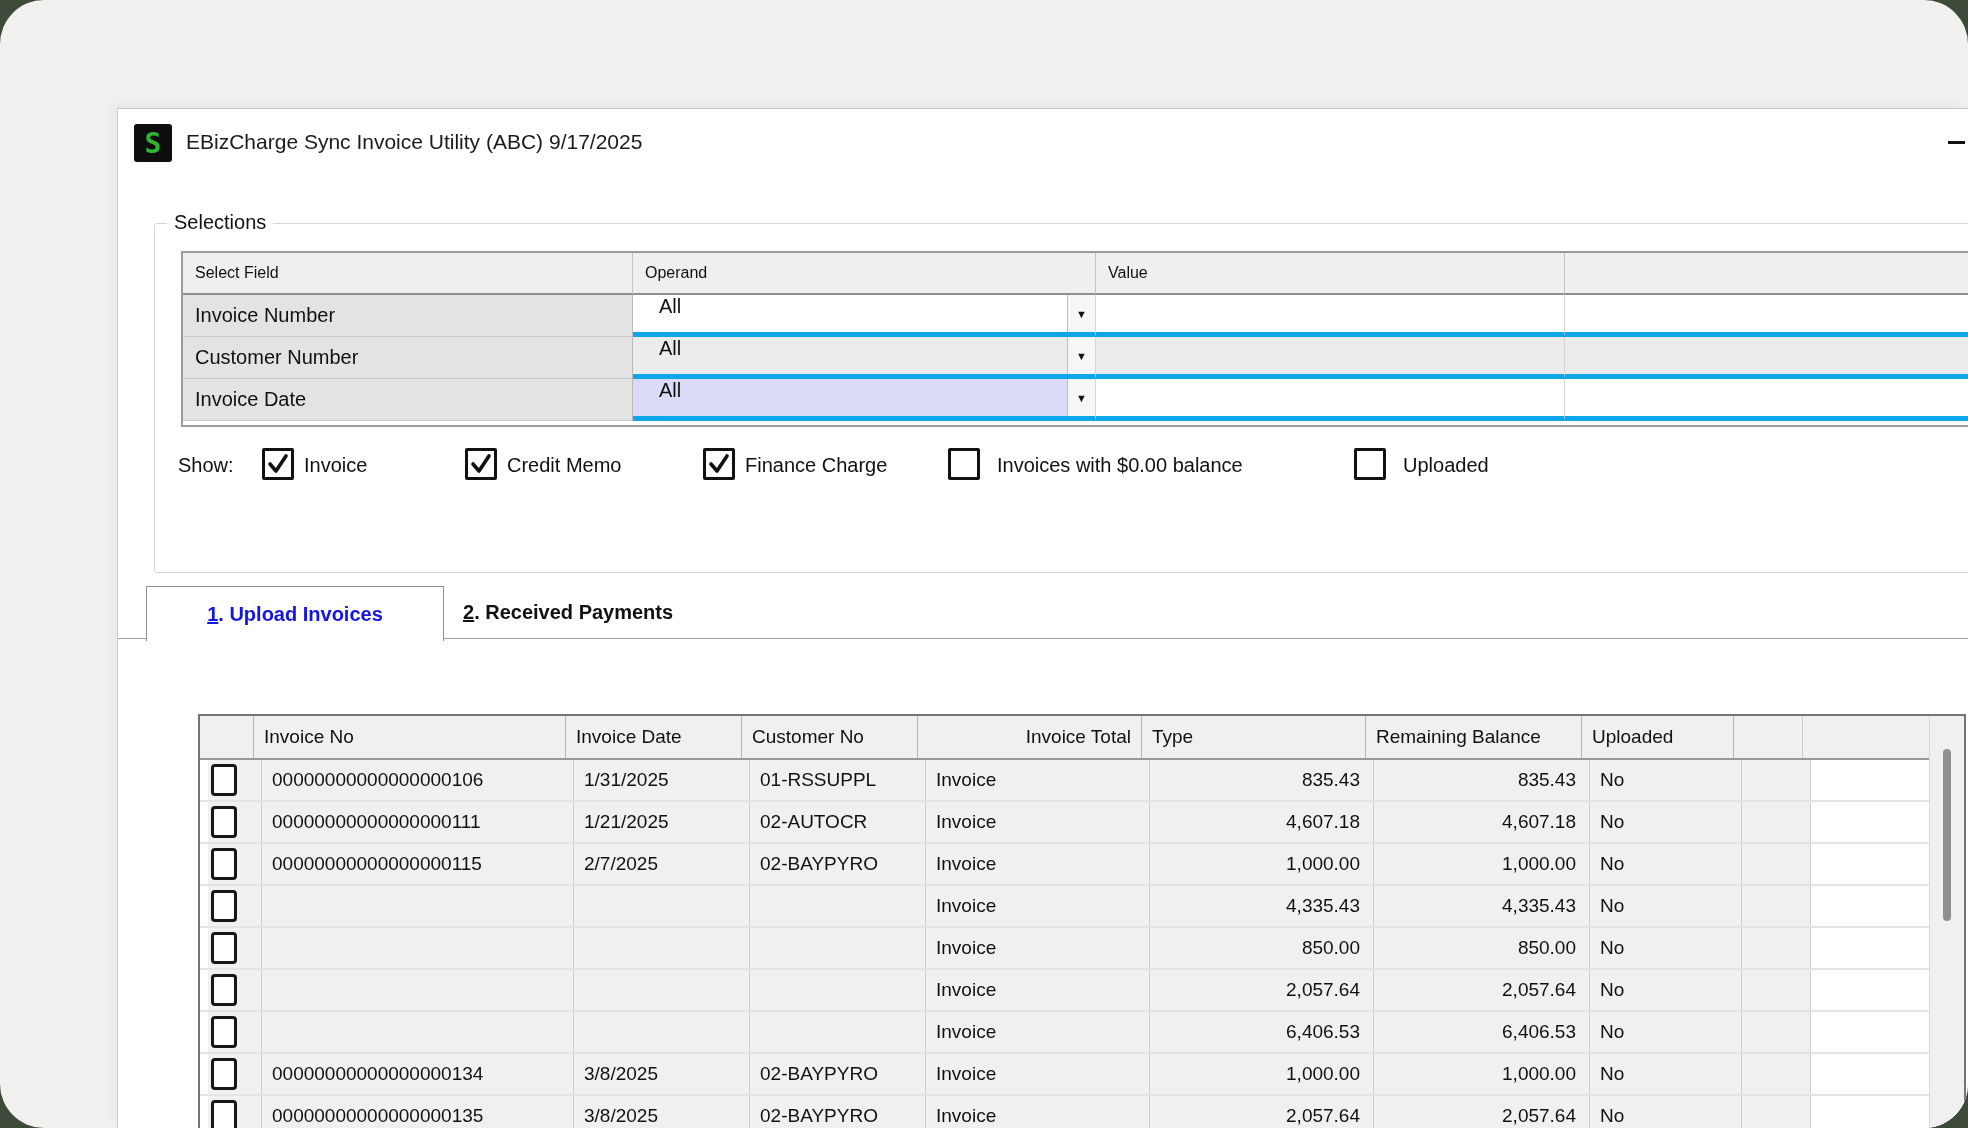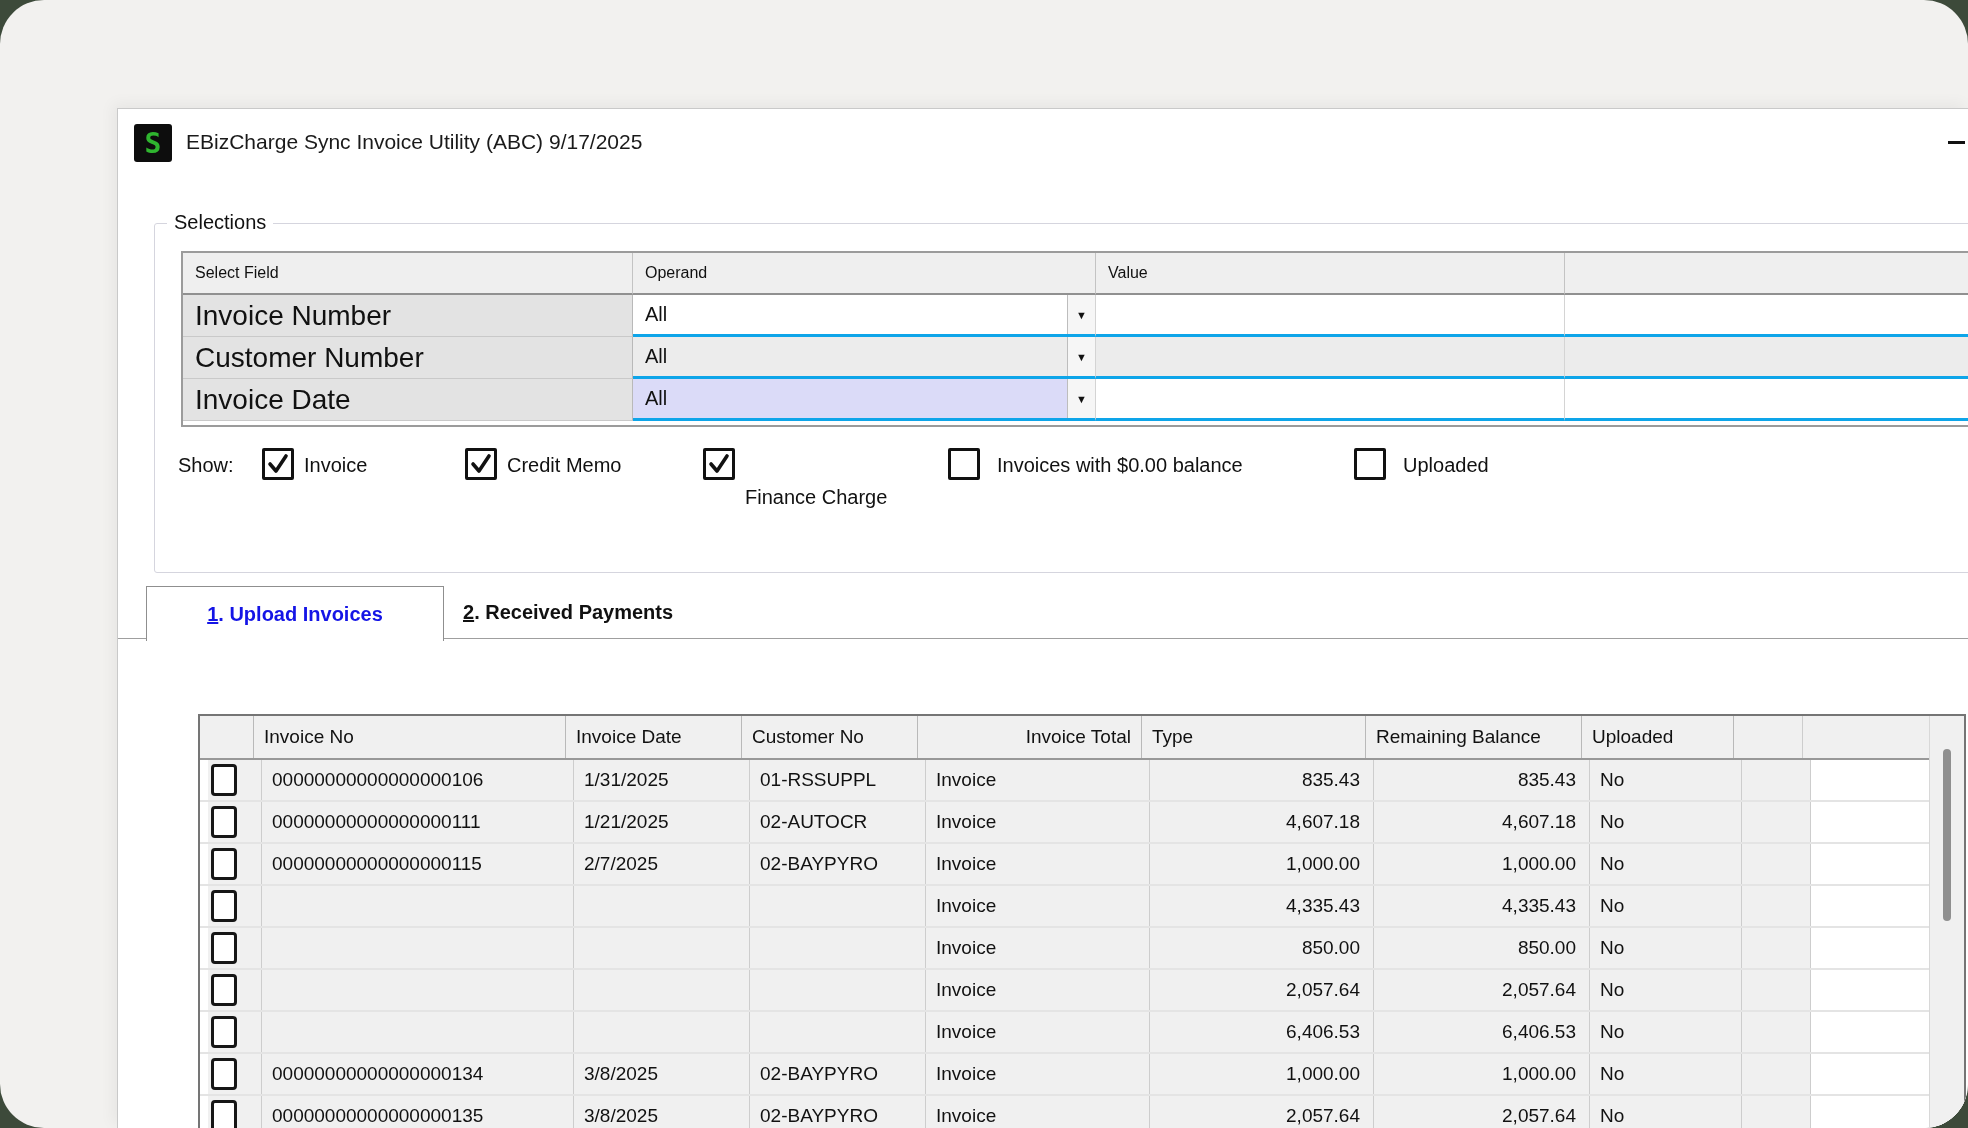--- a/index.html
+++ b/index.html
@@ -18,23 +18,23 @@
   .minimize{position:absolute;right:3px;top:32px;width:17px;height:3px;background:#111;}
 
   
   .groupbox{position:absolute;left:36px;top:114px;right:-6px;height:348px;border:1px solid #d5d5de;border-radius:3px;}
   .groupbox-label{position:absolute;top:-13px;left:12px;background:#fff;padding:0 7px;font-size:20px;color:#111;}
   .ftable{position:absolute;left:63px;top:142px;right:-6px;height:172px;border:2px solid #9b9b9b;
     display:grid;grid-template-columns:450px 463px 469px 1fr;grid-template-rows:42px 42px 42px 42px;background:#fff;}
   .ftable .hcell{background:#efefef;border-bottom:2px solid #909090;border-right:1px solid #c3c3c3;
     display:flex;align-items:center;padding-left:12px;font-size:16px;color:#111;}
   .ftable .lcell{background:#e3e3e3;border-bottom:1px solid #c9c9c9;border-right:1px solid #b9b9b9;
-    display:flex;align-items:center;padding-left:12px;font-size:28px;color:#111;}
-  .ftable .cell{border-bottom:3px solid #0ea5e9;border-right:1px solid #d4d4d4;position:relative;
     display:flex;align-items:center;padding-left:12px;font-size:20px;color:#111;}
+  .ftable .cell{border-bottom:5px solid #0ea5e9;border-right:1px solid #d4d4d4;position:relative;
+    display:flex;padding-left:26px;font-size:20px;color:#111;}
   .ftable .row-alt{background:#ececec;}
   .ftable .hl{background:#dbdbf8;}
   .dd-btn{position:absolute;right:0;top:0;bottom:0;width:27px;background:#f6f6f6;border-left:1px solid #bdbdbd;
     display:flex;align-items:center;justify-content:center;font-size:11px;color:#111;}
   .ftable .last{border-right:none;}
 
   
   .show-area{position:absolute;left:0;top:335px;right:0;height:60px;}
   .show-label{position:absolute;left:60px;top:10px;font-size:20px;color:#111;}
   .cb{position:absolute;top:4px;width:26px;height:26px;border:3px solid #111;border-radius:2px;background:#fff;}
@@ -152,21 +152,21 @@
             <polyline points="4,11 10,18 20,3" fill="none" stroke="#111" stroke-width="3.6" stroke-linecap="round" stroke-linejoin="round"></polyline>
           </svg>
       </span>
       <span class="cb-label" style="left:389px;">Credit Memo</span>
 
       <span class="cb" style="left:585px;">
         <svg width="24" height="22" viewBox="0 0 24 22">
             <polyline points="4,11 10,18 20,3" fill="none" stroke="#111" stroke-width="3.6" stroke-linecap="round" stroke-linejoin="round"></polyline>
           </svg>
       </span>
-      <span class="cb-label" style="left:627px;margin-top:32px;">Finance Charge</span>
+      <span class="cb-label" style="left:627px;">Finance Charge</span>
 
       <span class="cb" style="left:830px;"></span>
       <span class="cb-label" style="left:879px;">Invoices with $0.00 balance</span>
 
       <span class="cb" style="left:1236px;"></span>
       <span class="cb-label" style="left:1285px;">Uploaded</span>
     </div>
 
     <div class="tabstrip-line"></div>
     <div class="tab-active">

